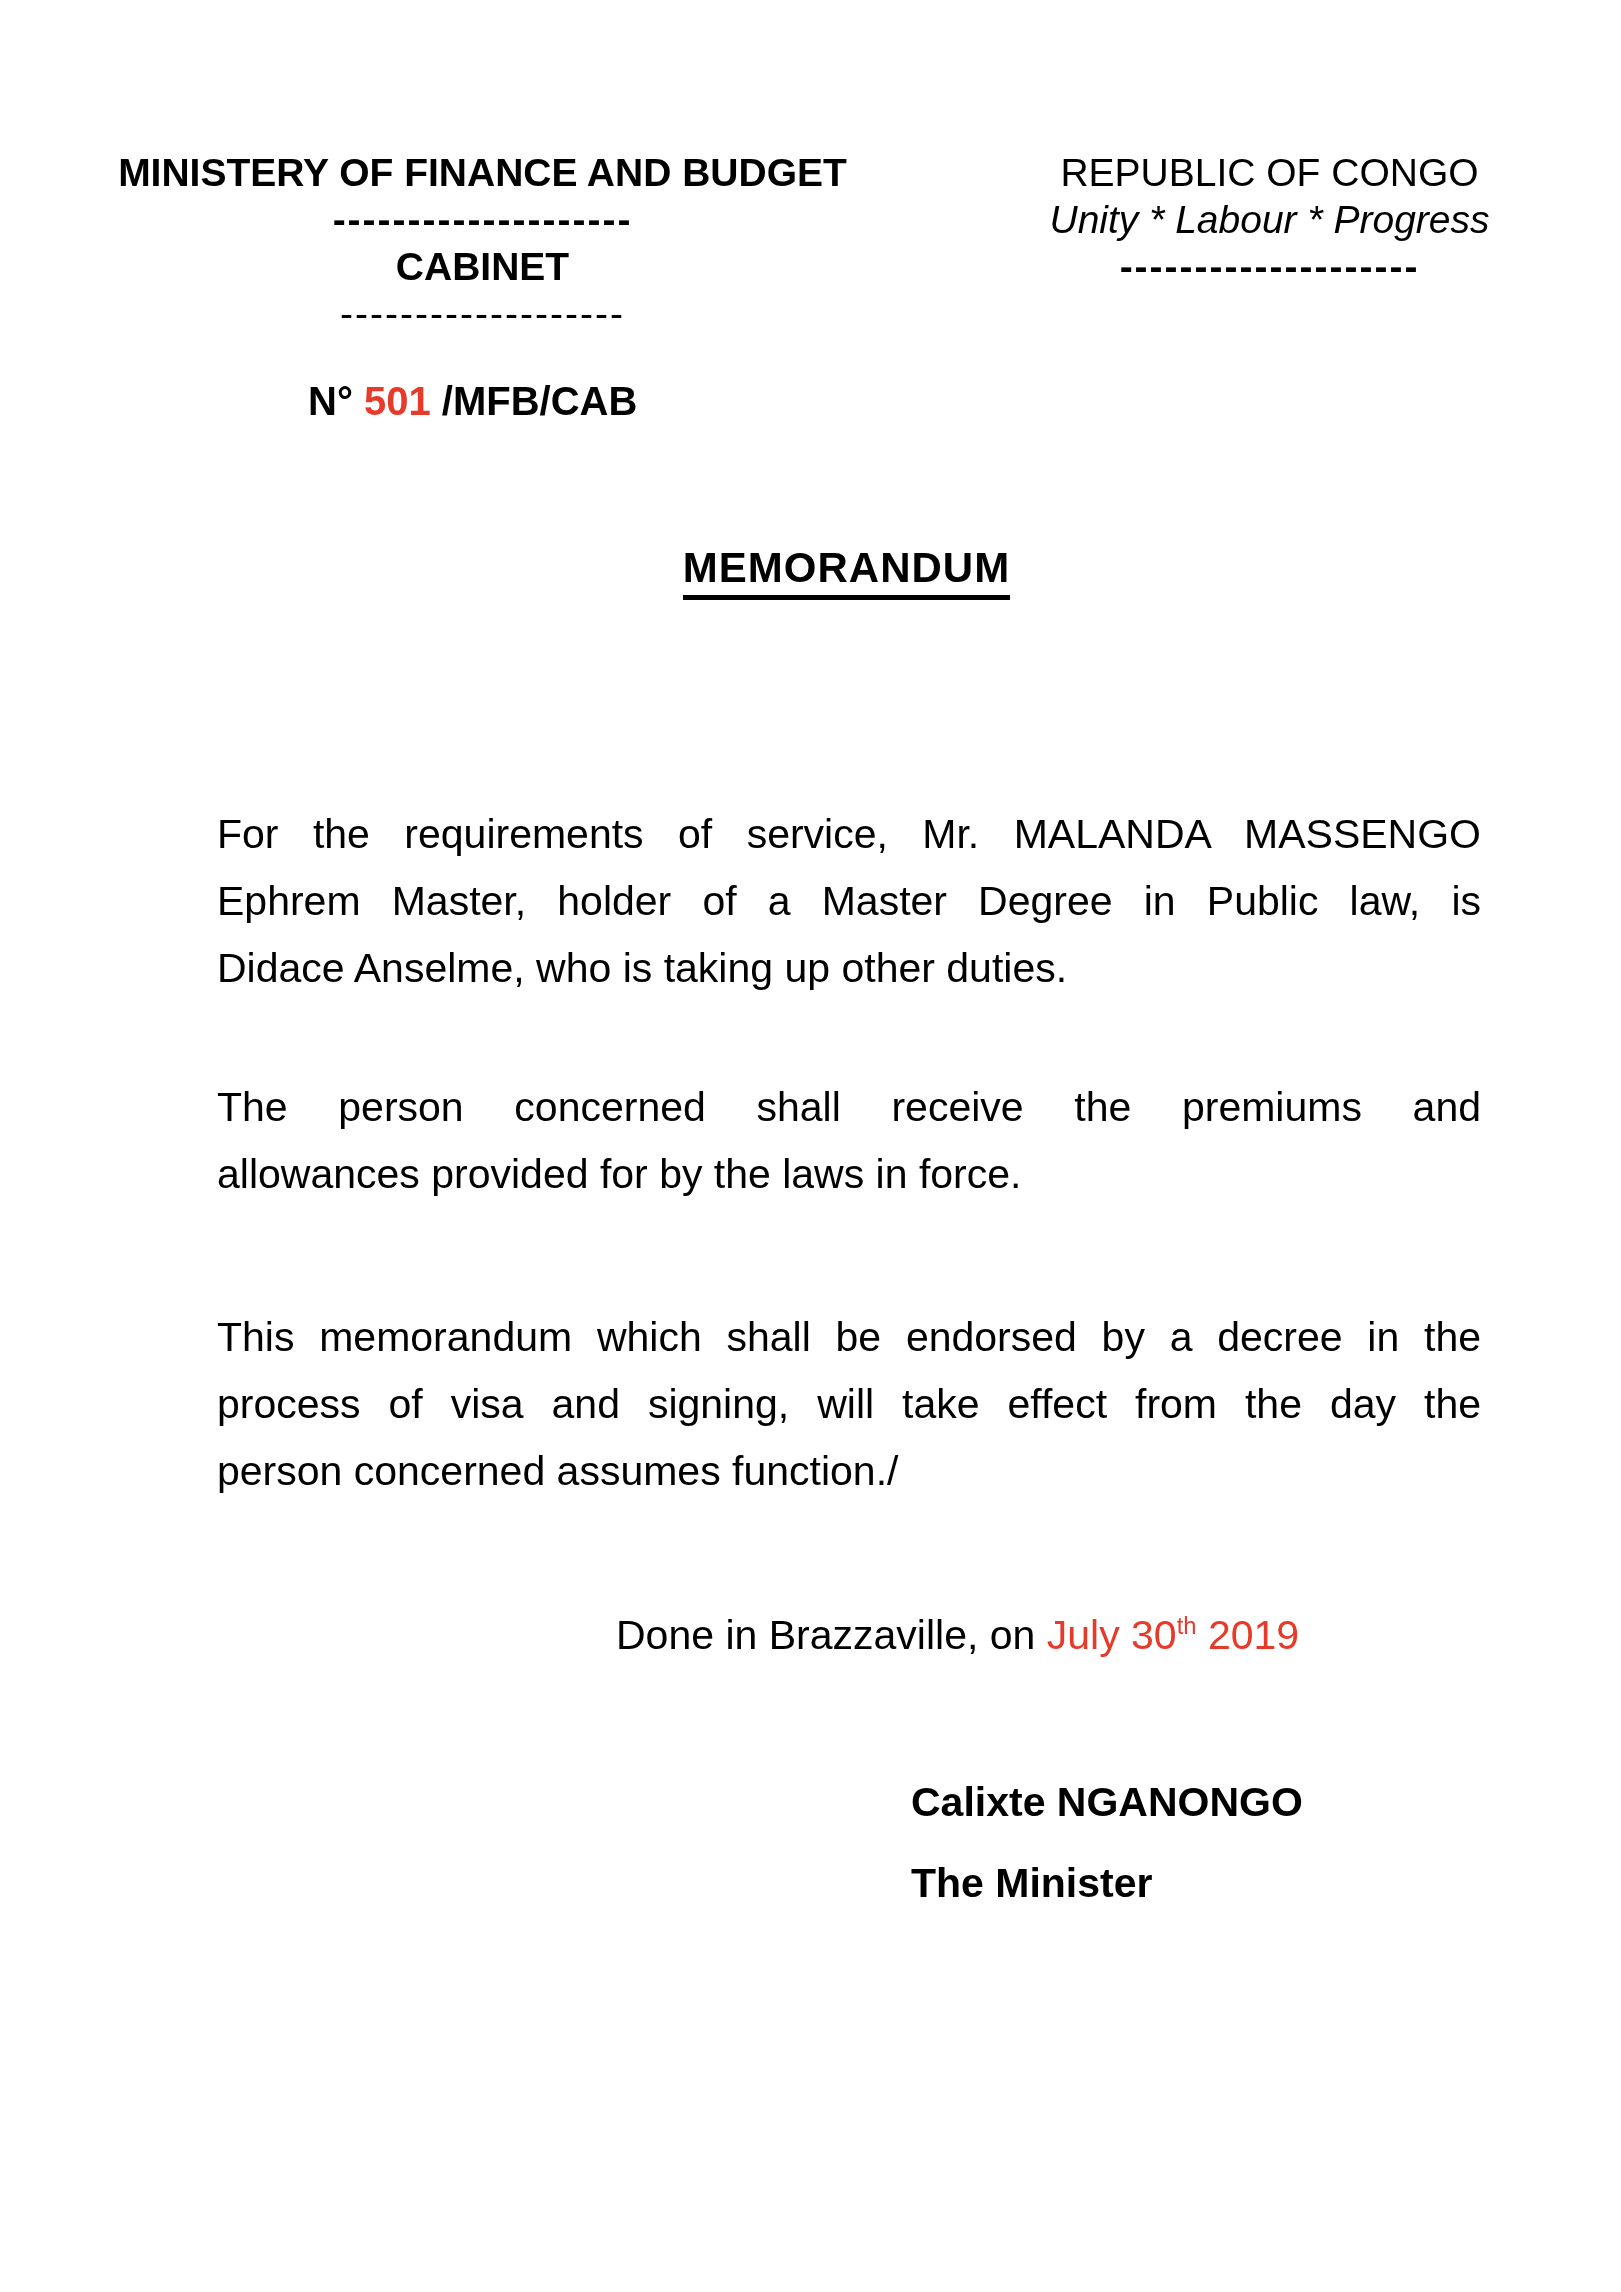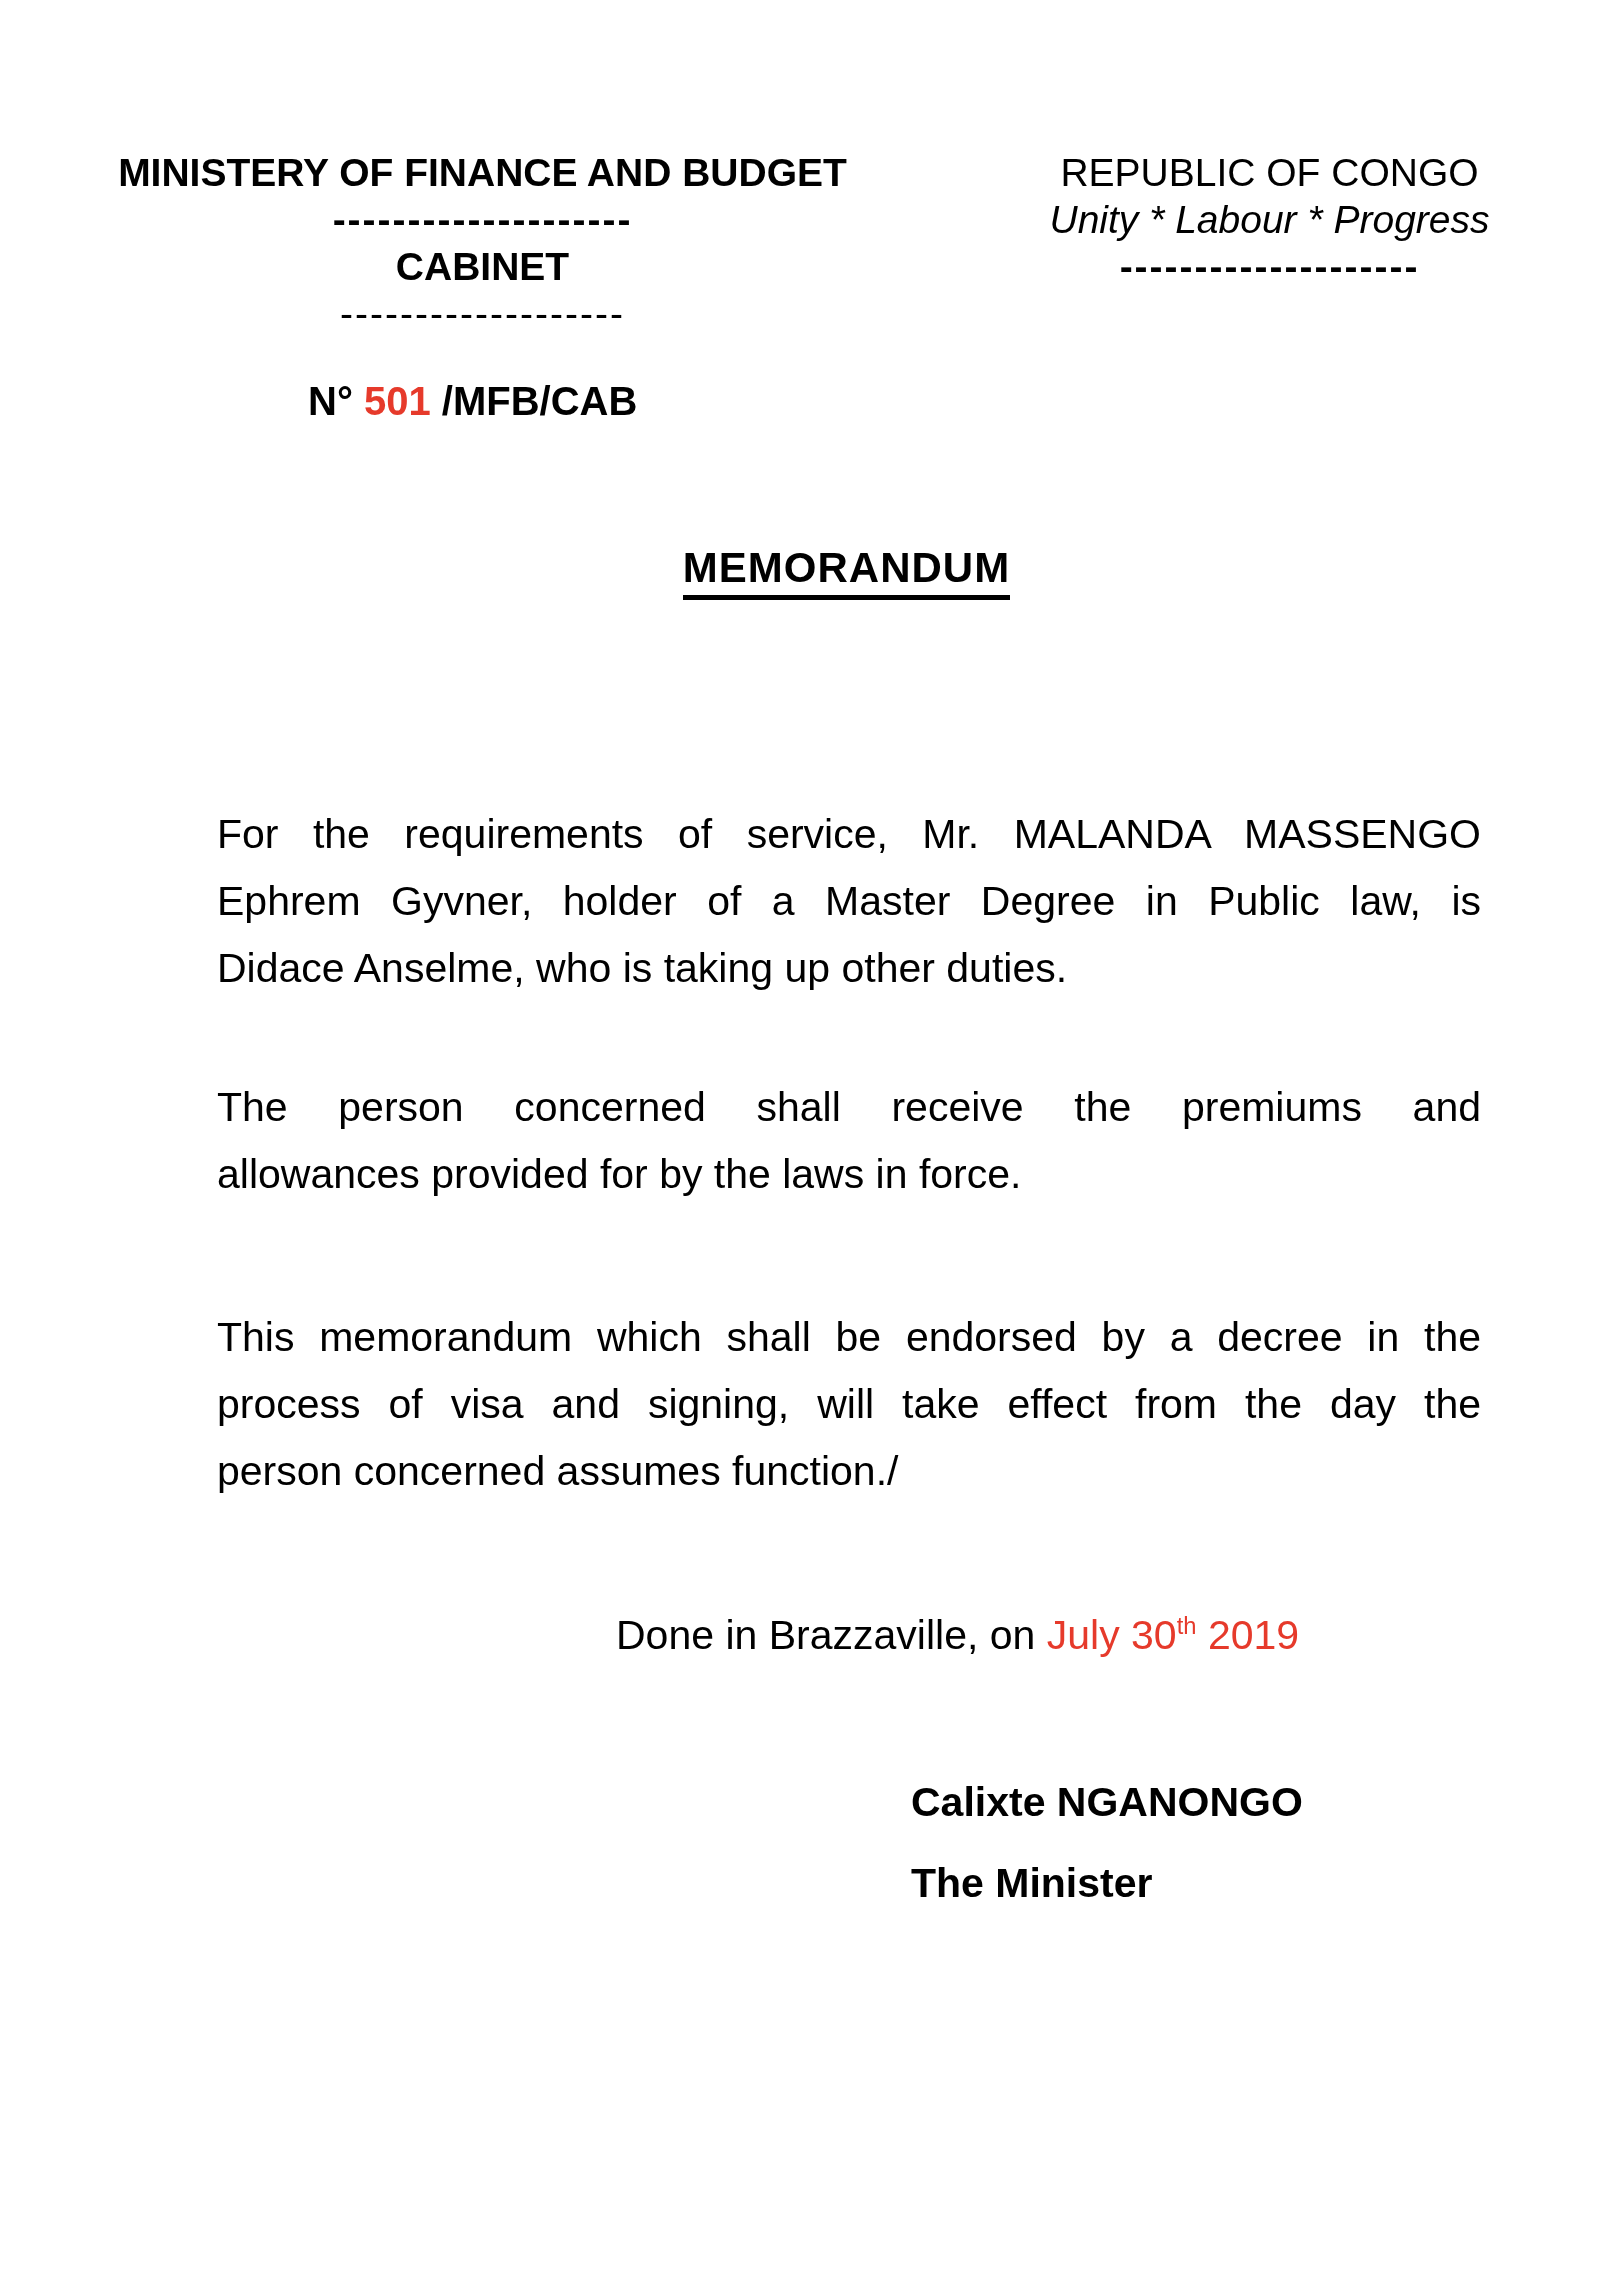--- a/index.html
+++ b/index.html
@@ -137,21 +137,21 @@
     <span class="memo-title">MEMORANDUM</span>
   </div>
 
   <div class="body-text">
 
     <div class="para">
       <div class="jline">
         <span>For the requirements of service, </span><span class="bold">Mr. MALANDA MASSENGO</span>
       </div>
       <div class="jline">
-        <span class="bold">Ephrem Gyvner</span><span>, holder of a Master Degree in Public law, is</span>
+        <span class="bold">Ephrem Master</span><span>, holder of a Master Degree in Public law, is</span>
       </div>
       <div class="jline jline-last">Didace Anselme, who is taking up other duties.</div>
     </div>
 
     <div class="para para-2">
       <div class="jline">The person concerned shall receive the premiums and</div>
       <div class="jline jline-last">allowances provided for by the laws in force.</div>
     </div>
 
     <div class="para para-3">

